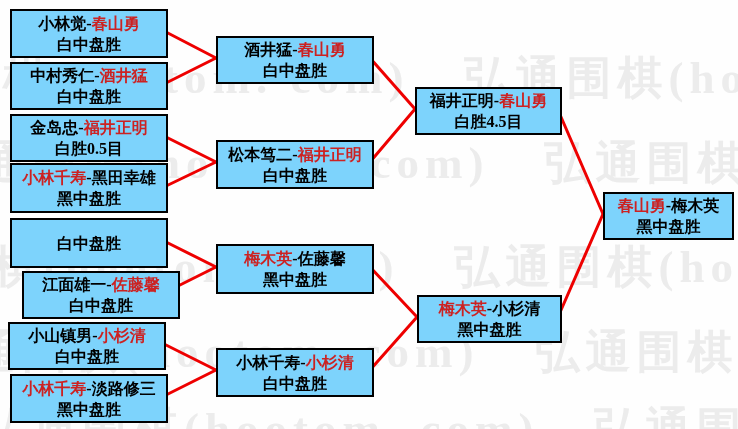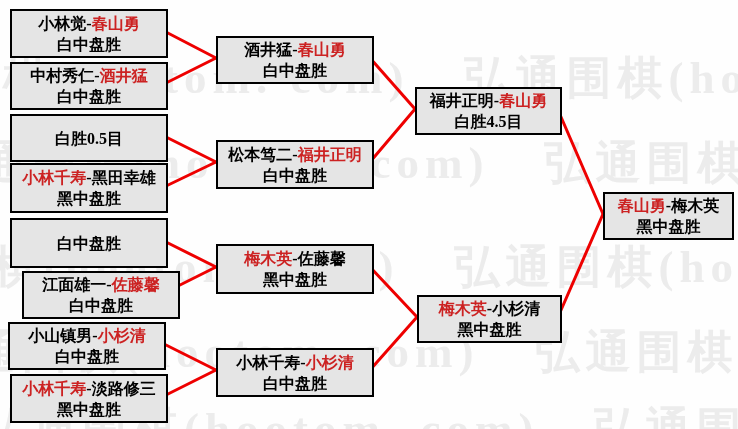--- a/index.html
+++ b/index.html
@@ -10,21 +10,21 @@
   
   .wm-row{
     position:absolute;white-space:nowrap;color:#ececec;font-size:45px;
     letter-spacing:6px;font-weight:bold;user-select:none;z-index:0;
   }
   .wm-row span{margin-right:55px;}
   
   #lines{position:absolute;left:0;top:0;z-index:1;}
   
   .box{
-    position:absolute;background:#e5e5e5;border:2px solid #000000;z-index:2;
+    position:absolute;background:#7dd3fc;border:2px solid #000000;z-index:2;
     display:flex;flex-direction:column;align-items:center;justify-content:center;
     font-size:16px;font-weight:bold;color:#000000;line-height:21px;text-align:center;
   }
   .red{color:#cc2222;}
 </style>
 </head>
 <body>
 
 <div id="stage">
 
@@ -55,20 +55,21 @@
 
   <div class="box" style="left:10px;top:9px;width:154px;height:45px">
     <div><span>小林觉-</span><span class="red">春山勇</span><span></span></div>
     <div>白中盘胜</div>
   </div>
   <div class="box" style="left:10px;top:62px;width:154px;height:44px">
     <div><span>中村秀仁-</span><span class="red">酒井猛</span><span></span></div>
     <div>白中盘胜</div>
   </div>
   <div class="box" style="left:10px;top:114px;width:154px;height:44px">
+    <div><span>金岛忠-</span><span class="red">福井正明</span><span></span></div>
     <div>白胜0.5目</div>
   </div>
   <div class="box" style="left:10px;top:163px;width:154px;height:46px">
     <div><span class="red">小林千寿</span><span>-黑田幸雄</span></div>
     <div>黑中盘胜</div>
   </div>
   <div class="box" style="left:10px;top:218px;width:154px;height:46px">
     <div>白中盘胜</div>
   </div>
   <div class="box" style="left:22px;top:271px;width:154px;height:44px">

